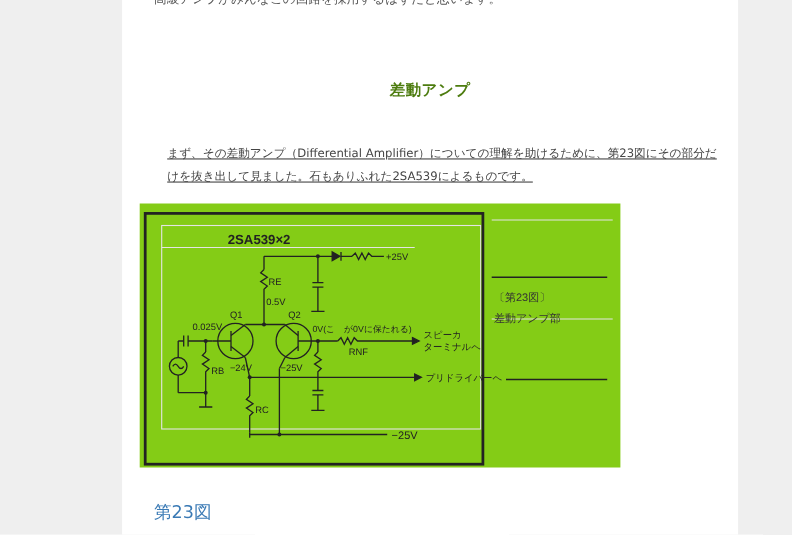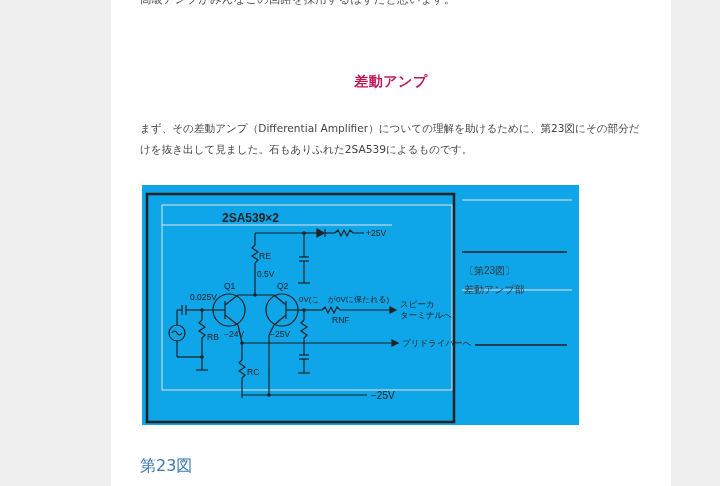--- a/index.html
+++ b/index.html
@@ -13,46 +13,46 @@
   .page {
     position: absolute; left: 111px; top: 0; width: 560px; height: 486px;
     background: #ffffff;
   }
   .clipped-line {
     position: absolute; left: 29px; top: -8px; width: 520px;
     font-size: 11.5px; color: #555; white-space: nowrap; line-height: 14px;
   }
   .heading {
     position: absolute; left: 0; top: 73px; width: 560px;
-    text-align: center; font-size: 14px; font-weight: bold; color: #be185d;
+    text-align: center; font-size: 14px; font-weight: bold; color: #4d7c0f;
     letter-spacing: 0.5px;
   }
   .para {
     position: absolute; left: 29px; top: 118px; width: 510px;
     font-size: 10.6px; line-height: 21px; color: #444;
   }
   .figure {
-    position: absolute; left: 31px; top: 185px; width: 437px; height: 240px;
-    background: #0ea5e9;
+    position: absolute; left: 16px; top: 185px; width: 437px; height: 240px;
+    background: #84cc16;
   }
   .figure svg { display: block; }
   .caption {
     position: absolute; left: 29px; top: 456px;
     font-size: 16px; color: #3a7ab5; cursor: pointer;
   }
 </style>
 </head>
 <body>
 
 <div class="page">
   <div class="clipped-line">高級アンプがみんなこの回路を採用するはずだと思います。</div>
 
   <h2 class="heading" style="margin:0;">差動アンプ</h2>
 
-  <p class="para" style="margin:0;">まず、その差動アンプ（Differential Amplifier）についての理解を助けるために、第23図にその部分だけを抜き出して見ました。石もありふれた2SA539によるものです。</p>
+  <p class="para" style="margin:12px;text-decoration:underline;">まず、その差動アンプ（Differential Amplifier）についての理解を助けるために、第23図にその部分だけを抜き出して見ました。石もありふれた2SA539によるものです。</p>
 
   <div class="figure">
     <svg width="437" height="240" viewBox="0 0 437 240" xmlns="http://www.w3.org/2000/svg" font-family="Liberation Sans, sans-serif">
 
       <g stroke="#e4e4e4" stroke-width="1" fill="none">
         <rect x="20" y="20" width="290" height="185"></rect>
         <line x1="20" y1="40" x2="250" y2="40"></line>
         <line x1="320" y1="15" x2="430" y2="15"></line>
         <line x1="320" y1="105" x2="430" y2="105"></line>
       </g>

